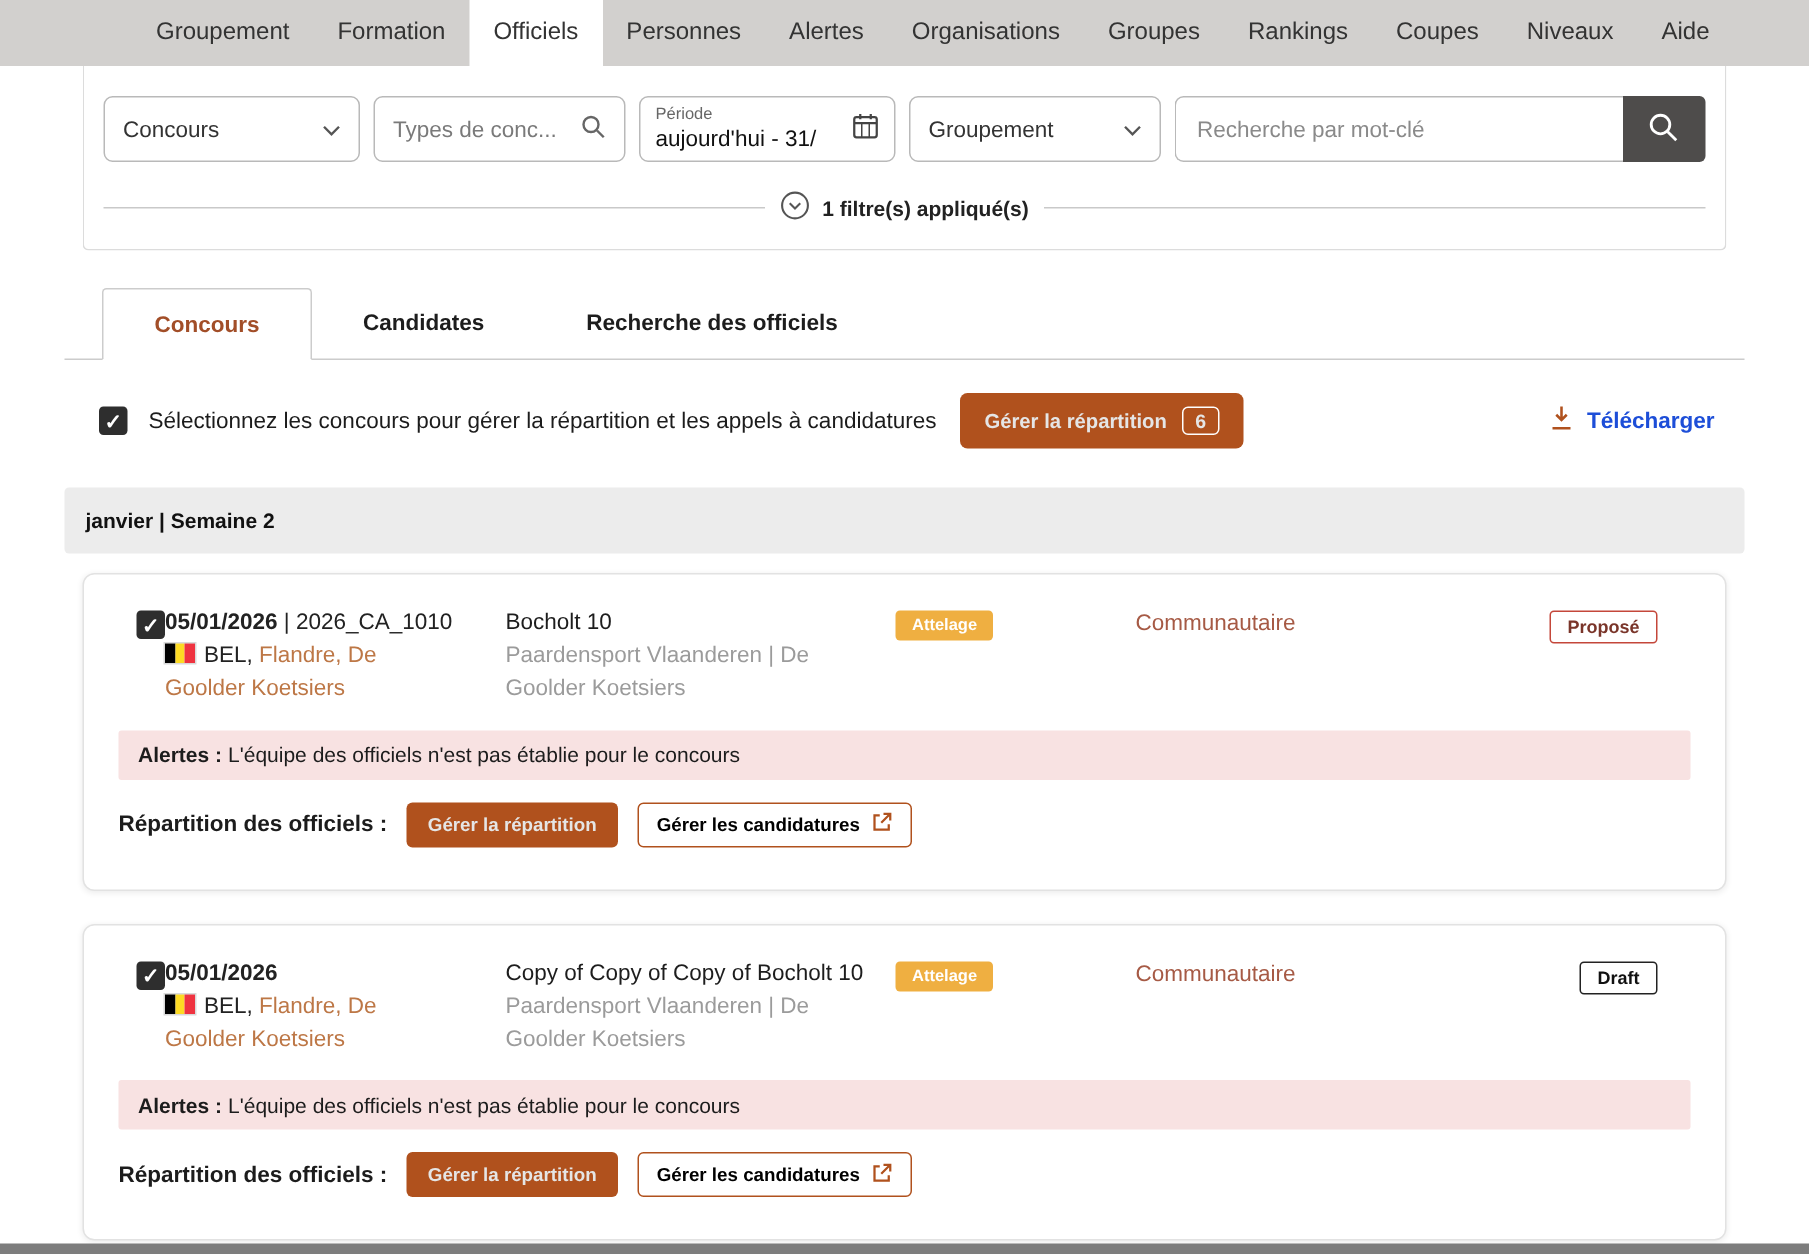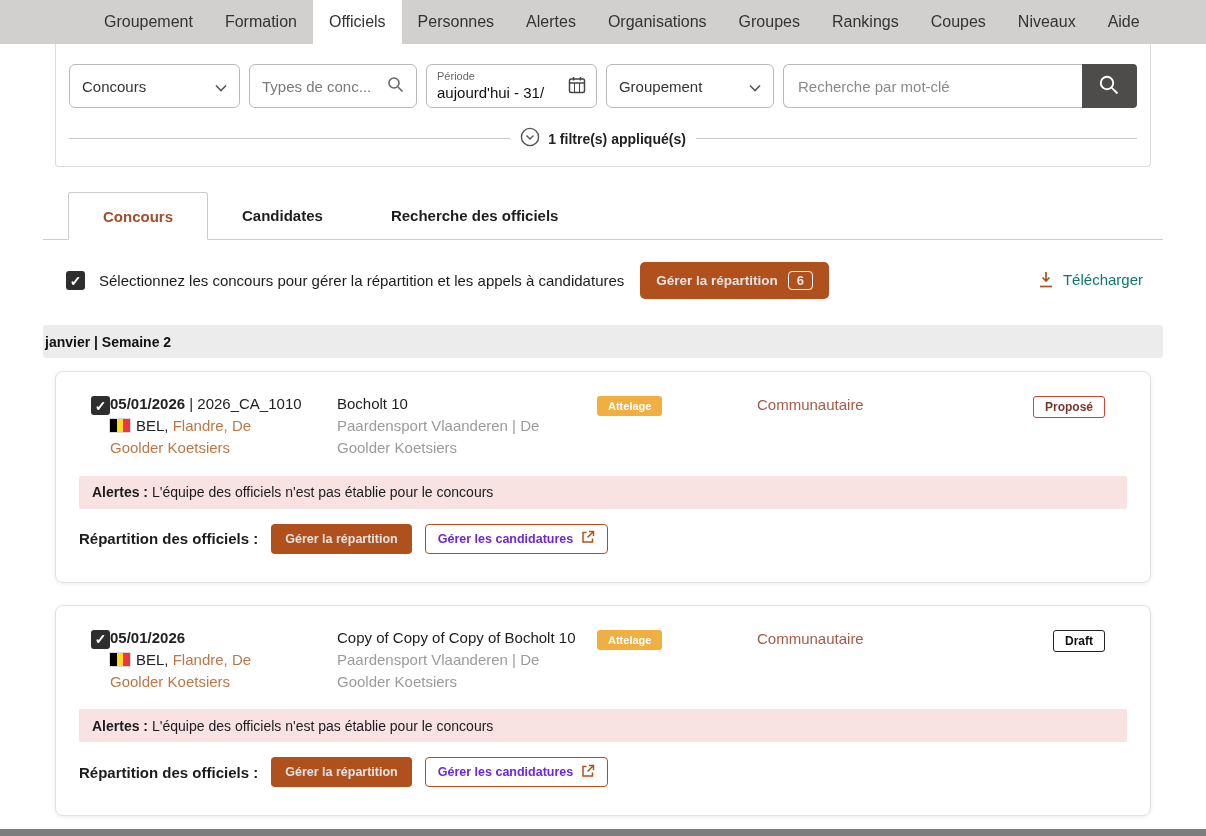--- a/index.html
+++ b/index.html
@@ -35,22 +35,22 @@
   .content { margin:0 43px; }
   .tabs-row { display:flex; margin-top:24px; border-bottom:1px solid #ccc; align-items:flex-end; padding-left:25px; }
   .tab { height:48px; display:flex; align-items:center; padding:0 34px; font-size:15px; font-weight:bold; color:#1d1d1d; cursor:pointer; white-space:nowrap; }
   .tab.active { border:1px solid #ccc; border-bottom:1px solid #fff; border-radius:3px 3px 0 0; color:#a24e28; margin-bottom:-1px; background:#fff; }
   .select-row { display:flex; align-items:center; margin-top:22px; padding-left:23px; padding-right:20px; }
   .checkbox { width:19px; height:19px; background:#2e2e2e; border-radius:3px; color:#fff; display:flex; align-items:center; justify-content:center; font-size:14px; cursor:pointer; flex:none; }
   .checkbox::after { content:"\2713"; font-weight:bold; }
   .select-label { margin-left:14px; font-size:15px; color:#1c1c1c; }
   .btn-primary { background:#b0511d; color:#e5e5e5; border:none; border-radius:5px; font-weight:bold; font-size:13.5px; display:flex; align-items:center; gap:10px; padding:0 16px; height:37px; cursor:pointer; font-family:inherit; margin-left:16px; white-space:nowrap; }
   .count-badge { border:1.5px solid #fff; border-radius:4px; padding:1px 8px; font-size:13px; font-weight:bold; }
-  .download { margin-left:auto; display:flex; gap:9px; color:#0f766e; font-size:15px; font-weight:normal; cursor:pointer; }
-  .group-header { margin-top:26px; height:33px; background:#ececec; border-radius:3px; display:flex; align-items:center; padding-left:2px; font-weight:bold; font-size:14px; color:#111; }
+  .download { margin-left:auto; display:flex; align-items:center; gap:9px; color:#1d4ed8; font-size:15px; font-weight:bold; cursor:pointer; }
+  .group-header { margin-top:26px; height:44px; background:#ececec; border-radius:3px; display:flex; align-items:center; padding-left:14px; font-weight:bold; font-size:14px; color:#111; }
   
   .card { margin:13px 12px 0; border:1px solid #e2e2e2; border-radius:8px; background:#fff; box-shadow:0 1px 4px rgba(0,0,0,0.08); padding-bottom:28px; }
   .card + .card { margin-top:22px; }
   .card-main { display:flex; align-items:flex-start; padding:21px 24px 0 35px; }
   .card-main .checkbox { margin-top:3px; }
   .col-date { width:190px; font-size:15px; line-height:1.48; }
   .date-line { white-space:nowrap; }
   .bold { font-weight:bold; }
   .flag { display:inline-flex; width:20px; height:13px; margin-right:6px; vertical-align:-1px; outline:1px solid rgba(0,0,0,0.15); }
   .flag i { flex:1; } .flag .f1{background:#000;} .flag .f2{background:#fdda24;} .flag .f3{background:#ef3340;}
@@ -63,21 +63,21 @@
   .col-category { width:150px; padding-top:3px; font-size:15px; color:#a65a45; }
   .col-status { margin-left:auto; margin-right:21px; padding-top:3px; }
   .status-badge { display:inline-block; border:1px solid; border-radius:3px; font-size:12px; padding:3px 11px; background:#fff; font-weight:bold; }
   .status-proposed { border-color:#c4473a; color:#7a352a; }
   .status-draft { border-color:#222; color:#111; }
   .alert-row { margin:16px 23px 0; background:#f8e2e2; height:33px; display:flex; align-items:center; padding-left:13px; font-size:14px; color:#1c1c1c; border-radius:2px; }
   .alert-row .bold { margin-right:4px; }
   .rep-row { display:flex; align-items:center; margin:15px 24px 0 23px; gap:13px; }
   .rep-label { font-weight:bold; font-size:15px; color:#1c1c1c; }
   .btn-primary.small { height:30px; font-size:12.5px; padding:0 14px; border-radius:4px; margin-left:0; }
-  .btn-outline { height:30px; border:1px solid #b0511d; color:#6d28d9; background:#fff; font-weight:bold; font-size:12.5px; padding:0 12px; border-radius:4px; display:flex; align-items:center; gap:8px; cursor:pointer; font-family:inherit; white-space:nowrap; }
+  .btn-outline { height:30px; border:1px solid #b0511d; color:#000000; background:#fff; font-weight:bold; font-size:12.5px; padding:0 12px; border-radius:4px; display:flex; align-items:center; gap:8px; cursor:pointer; font-family:inherit; white-space:nowrap; }
   .bottom-bar { position:absolute; left:0; bottom:0; width:100%; height:7px; background:#7d7d7d; }
 </style>
 </head>
 <body>
 
 <div class="topnav">
   <div class="nav-item">Groupement</div>
   <div class="nav-item">Formation</div>
   <div class="nav-item active">Officiels</div>
   <div class="nav-item">Personnes</div>

